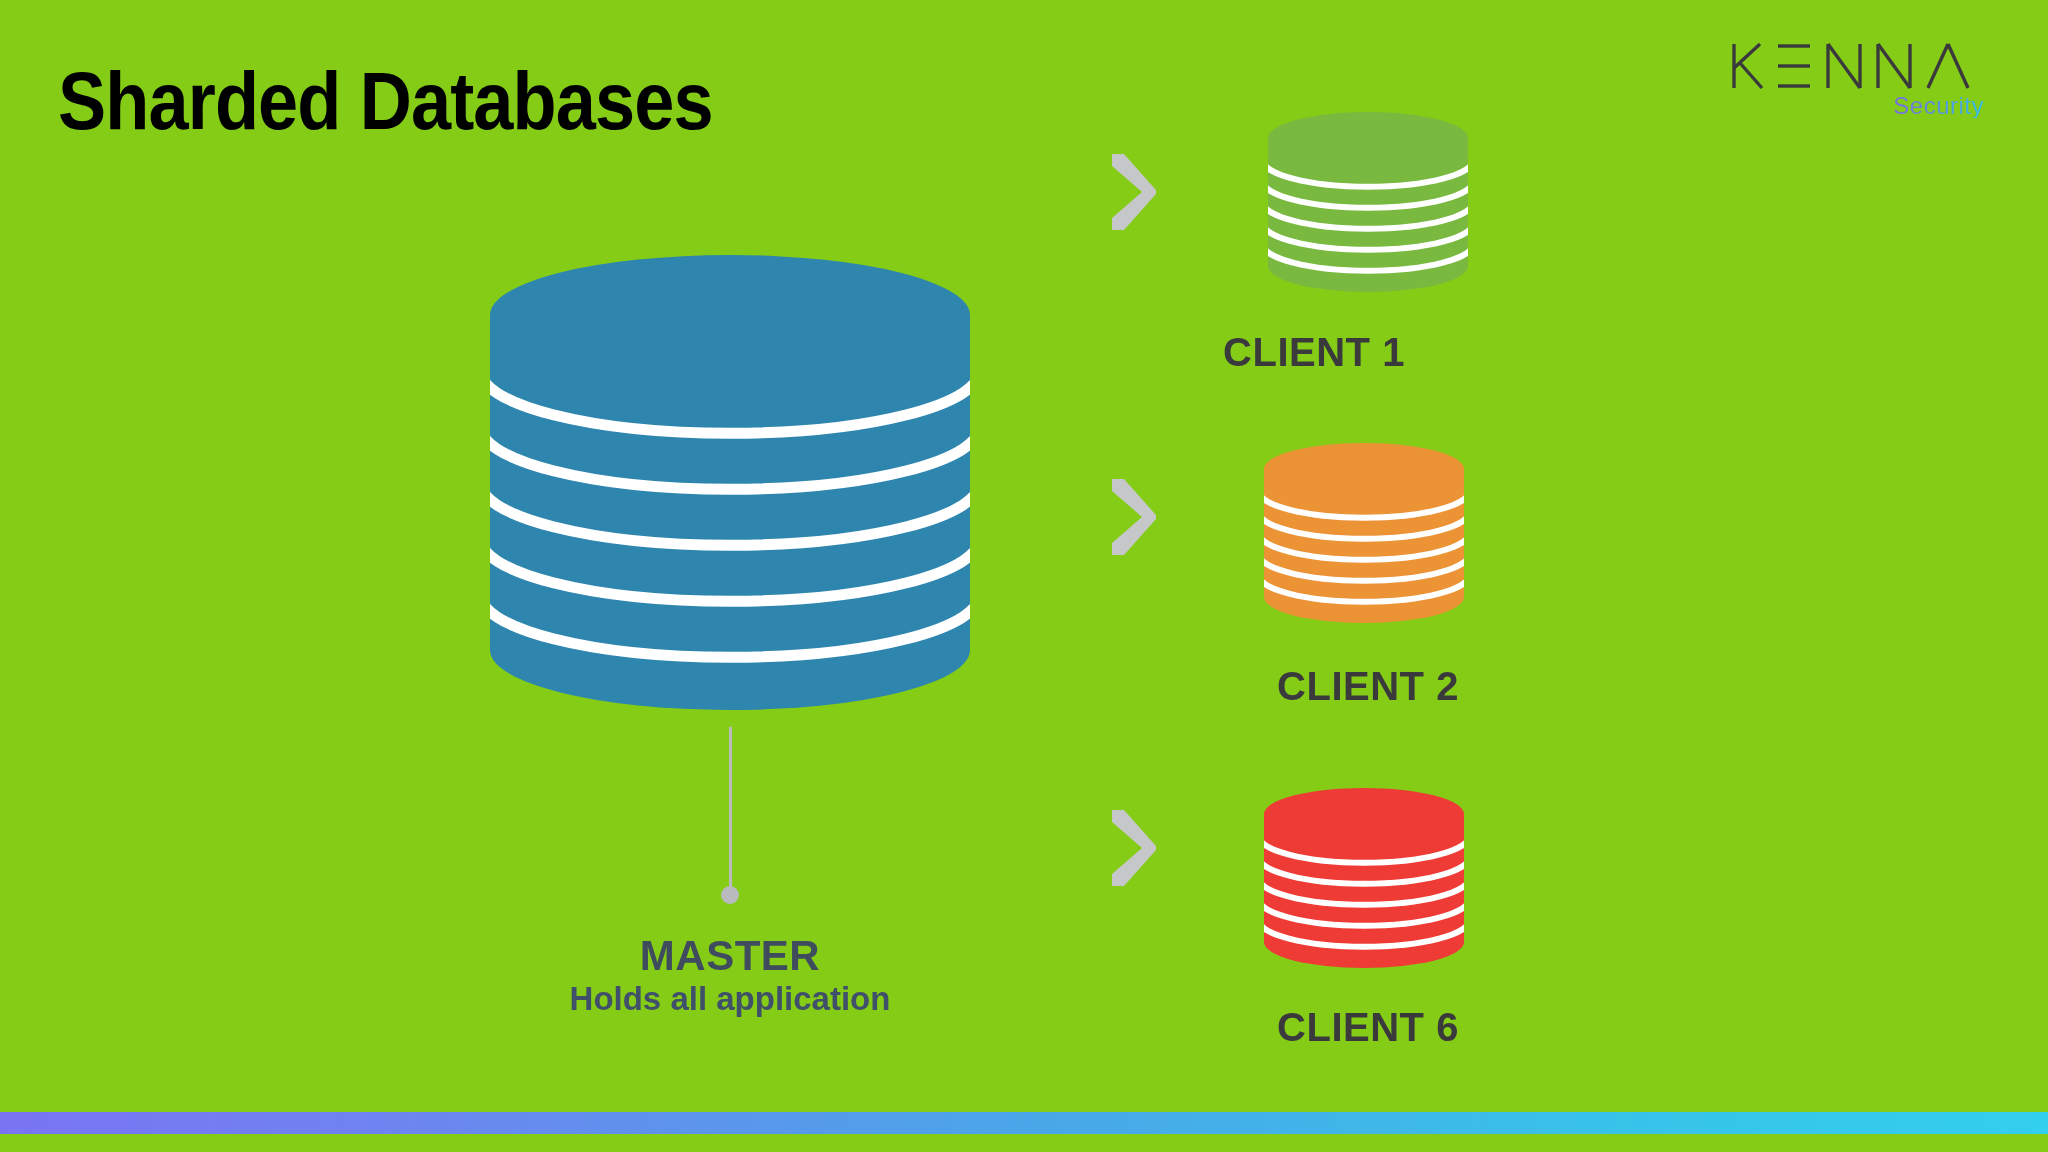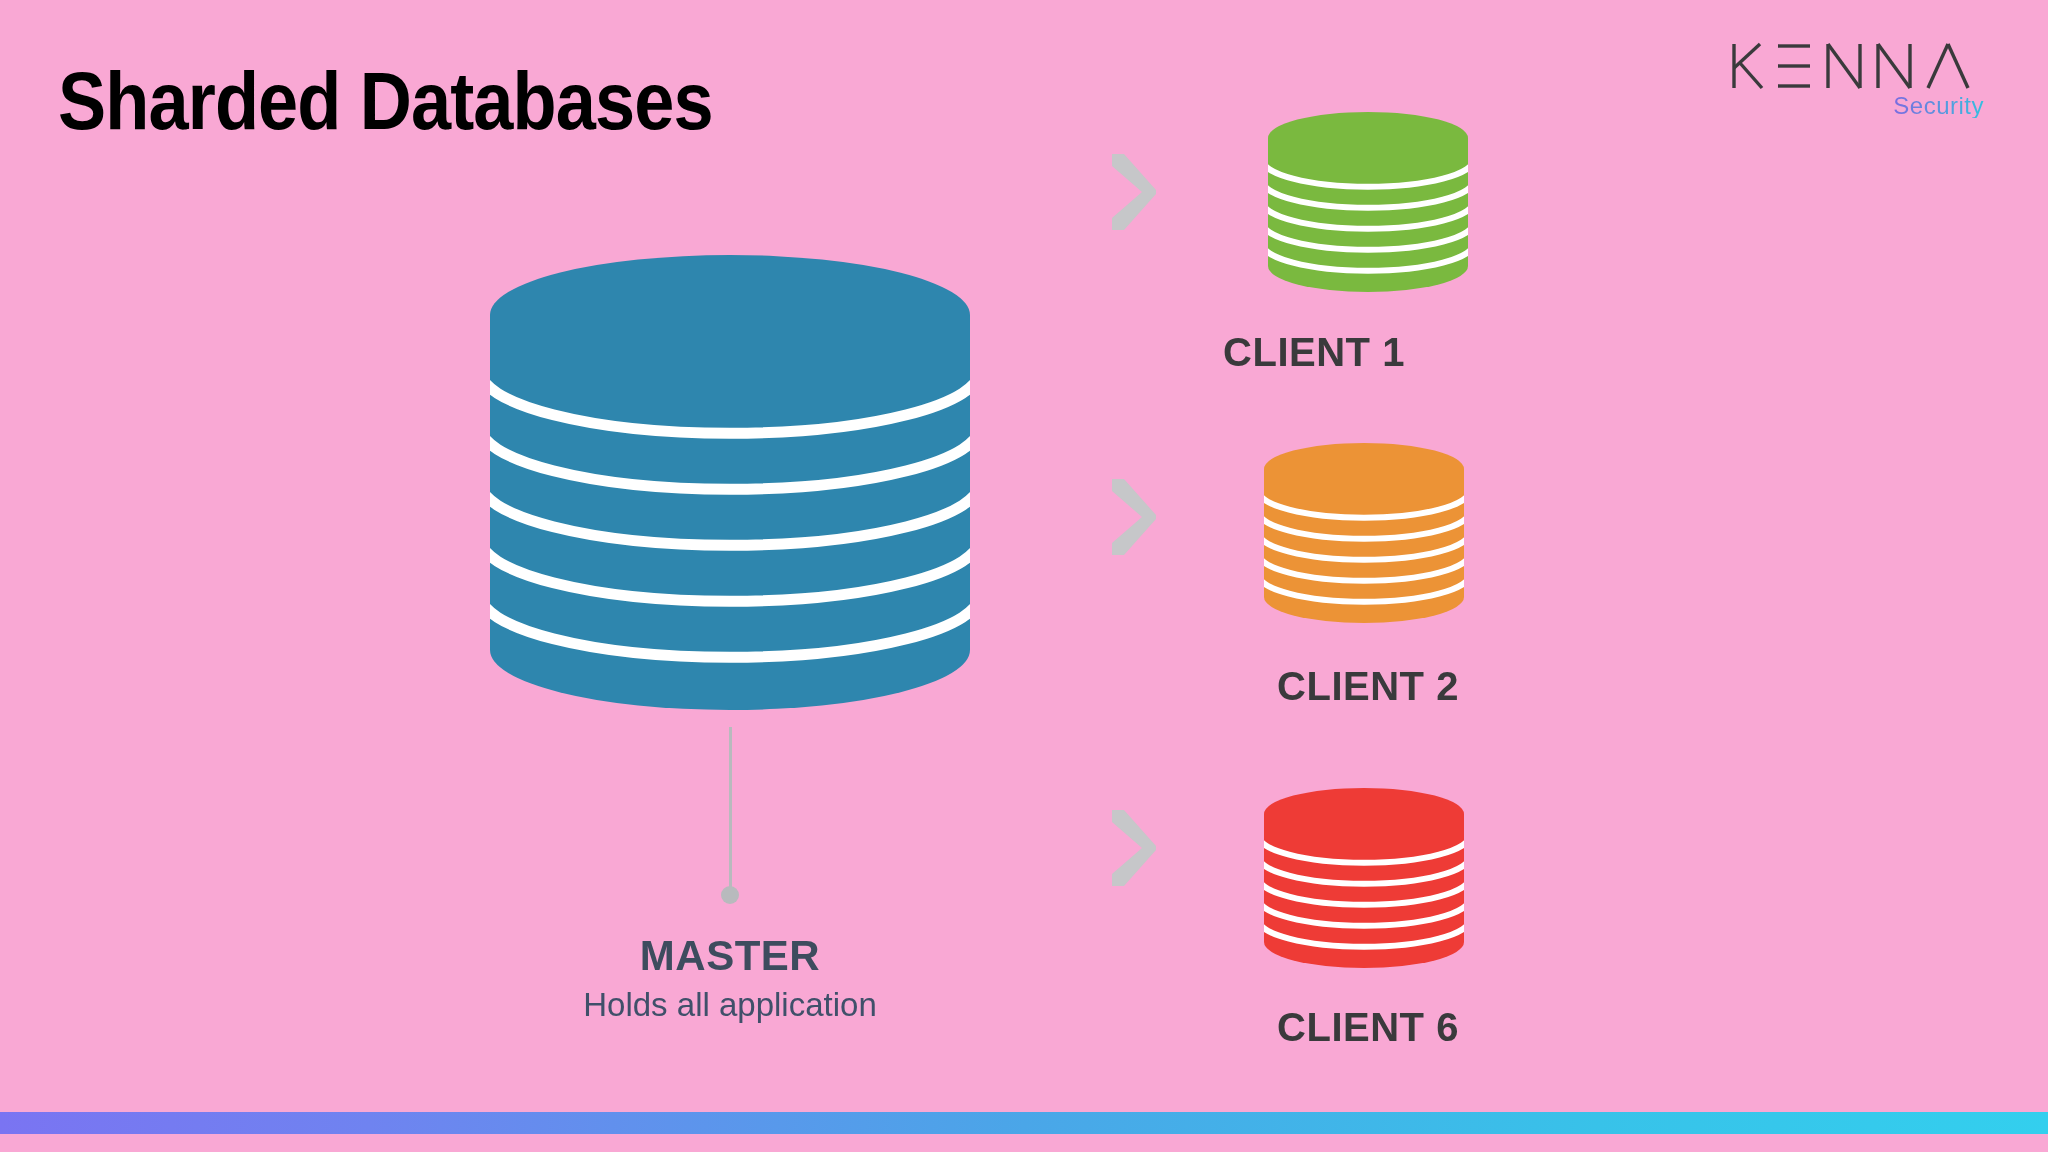--- a/index.html
+++ b/index.html
@@ -12,21 +12,21 @@
     height: 1152px;
     position: relative;
     overflow: hidden;
     font-family: "Liberation Sans", sans-serif;
     -webkit-font-smoothing: antialiased;
   }
 
   .slide {
     position: absolute;
     inset: 0;
-    background: #f9a8d4;
+    background: #84cc16;
   }
 
   
   .slide-title {
     position: absolute;
     left: 58px;
     top: 56px;
     font-size: 82px;
     font-weight: 700;
     color: #000000;
@@ -111,23 +111,22 @@
     text-align: center;
     color: #3e4c5e;
   }
   .master-title {
     font-size: 42px;
     font-weight: 700;
     letter-spacing: 0.5px;
     line-height: 1.12;
   }
   .master-sub {
-    margin-top: 6px;
     font-size: 33px;
-    font-weight: 400;
+    font-weight: 700;
     line-height: 1.22;
     color: #40506a;
   }
 
   
   .chevron {
     position: absolute;
     width: 56px;
     height: 84px;
   }

